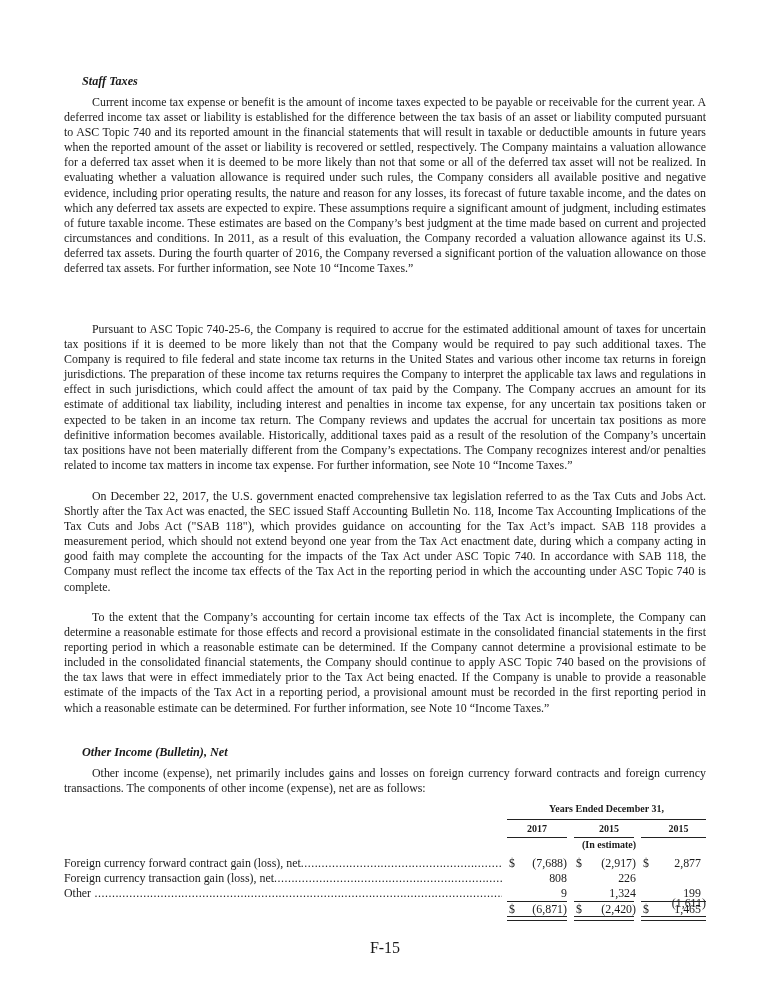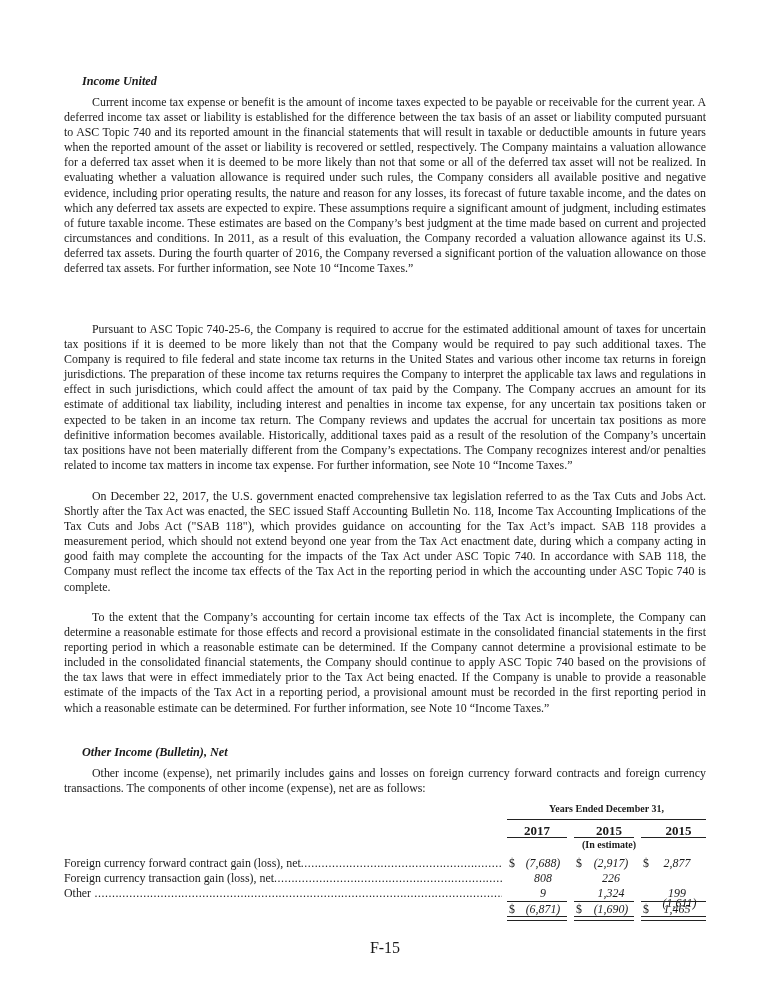--- a/index.html
+++ b/index.html
@@ -6,39 +6,39 @@
   body { width: 768px; height: 1000px; position: relative; overflow: hidden;
          font-family: "Liberation Serif", serif; color: #1a1a1a; }
   .page { position: absolute; left: 64px; top: 0; width: 642px; }
   .h { position: absolute; left: 18px; font-weight: bold; font-style: italic; font-size: 12.2px; }
   .p { position: absolute; left: 0; width: 642px; font-size: 11.9px; line-height: 15.1px;
        text-align: justify; text-indent: 28px; margin: 0; }
   .tbl { position: absolute; left: 0; top: 803px; width: 642px; font-size: 11.9px; }
   .years-head { position: absolute; left: 443px; width: 199px; top: 0; text-align: center;
                 font-weight: bold; font-size: 10px; }
   .yrline { position: absolute; top: 16px; height: 1px; background: #222; }
-  .col-h { position: absolute; top: 20px; font-weight: bold; font-size: 13px; text-align: center; }
+  .col-h { position: absolute; top: 20px; font-weight: bold; font-size: 10px; text-align: center; }
   .colline { position: absolute; top: 34px; height: 1px; background: #222; }
   .units { position: absolute; top: 36px; left: 510px; width: 70px; text-align: center;
            font-weight: bold; font-size: 10px; }
   .row { position: absolute; left: 0; width: 642px; height: 15px; }
   .lbl { position: absolute; left: 0; width: 438px; overflow: hidden; white-space: nowrap; }
   .lbl .dots { letter-spacing: 0.5px; }
   .dollar { position: absolute; width: 10px; }
-  .num { position: absolute; text-align: center; font-style: italic; }
+  .num { position: absolute; text-align: right; }
   .tot-top { position: absolute; top: 0; height: 1px; background: #222; }
   .tot-bot { position: absolute; height: 3px; border-top: 1px solid #222; border-bottom: 1px solid #222; }
   .footer { position: absolute; left: 0; width: 642px; top: 939px; text-align: center; font-size: 16px; }
 </style>
 </head>
 <body>
 
 <div class="page">
 
-  <div class="h" style="top:74px;">Income United</div>
+  <div class="h" style="top:74px;">Staff Taxes</div>
 
   <p class="p" style="top:95px;">Current income tax expense or benefit is the amount of income taxes expected to be payable or receivable for the current year. A deferred income tax asset or liability is established for the difference between the tax basis of an asset or liability computed pursuant to ASC Topic 740 and its reported amount in the financial statements that will result in taxable or deductible amounts in future years when the reported amount of the asset or liability is recovered or settled, respectively. The Company maintains a valuation allowance for a deferred tax asset when it is deemed to be more likely than not that some or all of the deferred tax asset will not be realized. In evaluating whether a valuation allowance is required under such rules, the Company considers all available positive and negative evidence, including prior operating results, the nature and reason for any losses, its forecast of future taxable income, and the dates on which any deferred tax assets are expected to expire. These assumptions require a significant amount of judgment, including estimates of future taxable income. These estimates are based on the Company’s best judgment at the time made based on current and projected circumstances and conditions. In 2011, as a result of this evaluation, the Company recorded a valuation allowance against its U.S. deferred tax assets. During the fourth quarter of 2016, the Company reversed a significant portion of the valuation allowance on those deferred tax assets. For further information, see Note 10 “Income Taxes.”</p>
   <p class="p" style="top:322px;">Pursuant to ASC Topic 740-25-6, the Company is required to accrue for the estimated additional amount of taxes for uncertain tax positions if it is deemed to be more likely than not that the Company would be required to pay such additional taxes.  The Company is required to file federal and state income tax returns in the United States and various other income tax returns in foreign jurisdictions. The preparation of these income tax returns requires the Company to interpret the applicable tax laws and regulations in effect in such jurisdictions, which could affect the amount of tax paid by the Company. The Company accrues an amount for its estimate of additional tax liability, including interest and penalties in income tax expense, for any uncertain tax positions taken or expected to be taken in an income tax return. The Company reviews and updates the accrual for uncertain tax positions as more definitive information becomes available. Historically, additional taxes paid as a result of the resolution of the Company’s uncertain tax positions have not been materially different from the Company’s expectations. The Company recognizes interest and/or penalties related to income tax matters in income tax expense. For further information, see Note 10 “Income Taxes.”</p>
   <p class="p" style="top:489px;">On December 22, 2017, the U.S. government enacted comprehensive tax legislation referred to as the Tax Cuts and Jobs Act. Shortly after the Tax Act was enacted, the SEC issued Staff Accounting Bulletin No. 118, Income Tax Accounting Implications of the Tax Cuts and Jobs Act ("SAB 118"), which provides guidance on accounting for the Tax Act’s impact. SAB 118 provides a measurement period, which should not extend beyond one year from the Tax Act enactment date, during which a company acting in good faith may complete the accounting for the impacts of the Tax Act under ASC Topic 740. In accordance with SAB 118, the Company must reflect the income tax effects of the Tax Act in the reporting period in which the accounting under ASC Topic 740 is complete.</p>
   <p class="p" style="top:610px;">To the extent that the Company’s accounting for certain income tax effects of the Tax Act is incomplete, the Company can determine a reasonable estimate for those effects and record a provisional estimate in the consolidated financial statements in the first reporting period in which a reasonable estimate can be determined. If the Company cannot determine a provisional estimate to be included in the consolidated financial statements, the Company should continue to apply ASC Topic 740 based on the provisions of the tax laws that were in effect immediately prior to the Tax Act being enacted. If the Company is unable to provide a reasonable estimate of the impacts of the Tax Act in a reporting period, a provisional amount must be recorded in the first reporting period in which a reasonable estimate can be determined. For further information, see Note 10 “Income Taxes.”</p>
 
   <div class="h" style="top:745px;">Other Income (Bulletin), Net</div>
 
   <p class="p" style="top:766px;">Other income (expense), net primarily includes gains and losses on foreign currency forward contracts and foreign currency transactions. The components of other income (expense), net are as follows:</p>
 
@@ -79,21 +79,21 @@
       <span class="num" style="left:589px; width:48px;">199</span>
     </div>
 
     <div class="row" style="top:98px;">
       <div class="tot-top" style="left:443px; width:60px;"></div>
       <div class="tot-top" style="left:510px; width:60px;"></div>
       <div class="tot-top" style="left:577px; width:65px;"></div>
       <span class="dollar" style="left:445px; top:1px;">$</span>
       <span class="num" style="left:455px; width:48px; top:1px;">(6,871)</span>
       <span class="dollar" style="left:512px; top:1px;">$</span>
-      <span class="num" style="left:522px; width:50px; top:1px;">(1,690)</span>
+      <span class="num" style="left:522px; width:50px; top:1px;">(2,420)</span>
       <span class="dollar" style="left:579px; top:1px;">$</span>
       <span class="num" style="left:589px; width:48px; top:1px;">1,465</span>
       <div class="tot-bot" style="left:443px; width:60px; top:15px;"></div>
       <div class="tot-bot" style="left:510px; width:60px; top:15px;"></div>
       <div class="tot-bot" style="left:577px; width:65px; top:15px;"></div>
     </div>
   </div>
 
   <div class="footer">F-15</div>
 </div>

